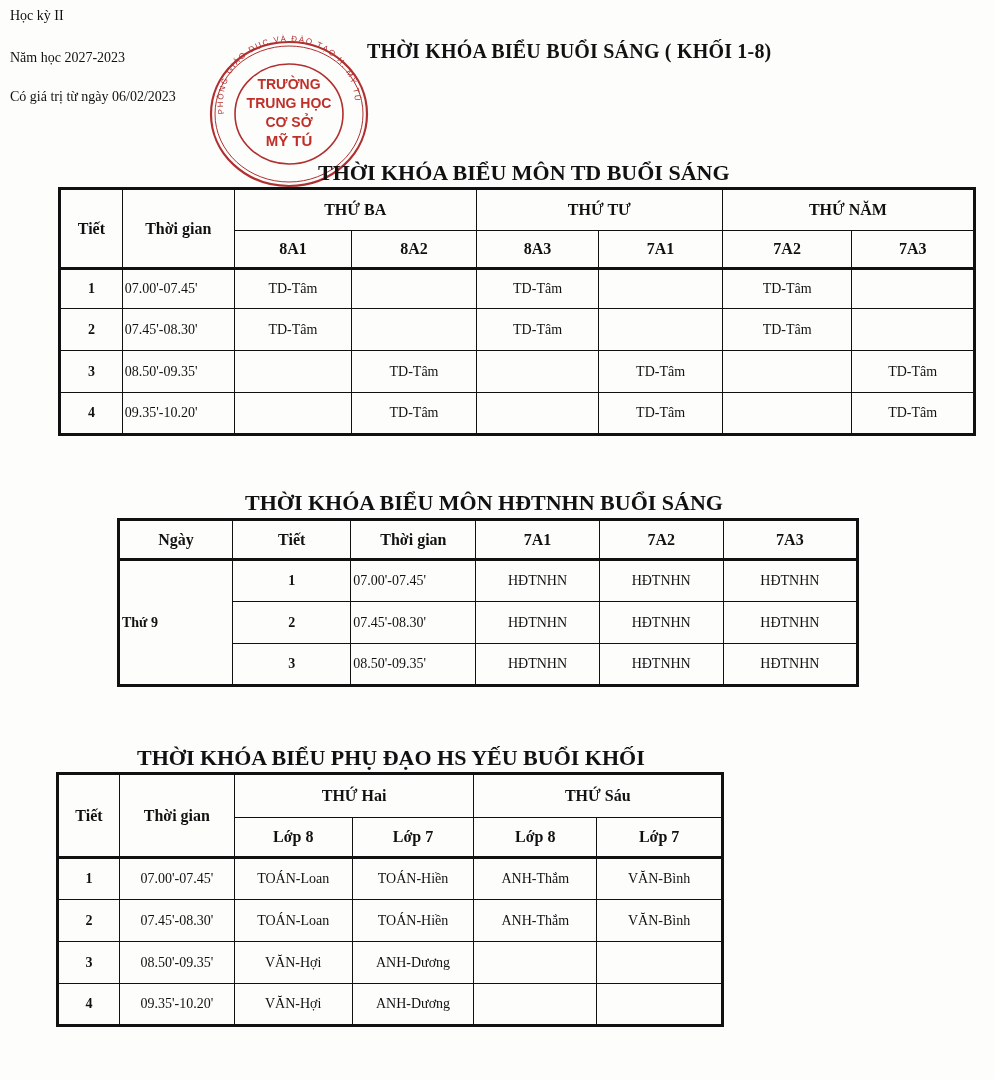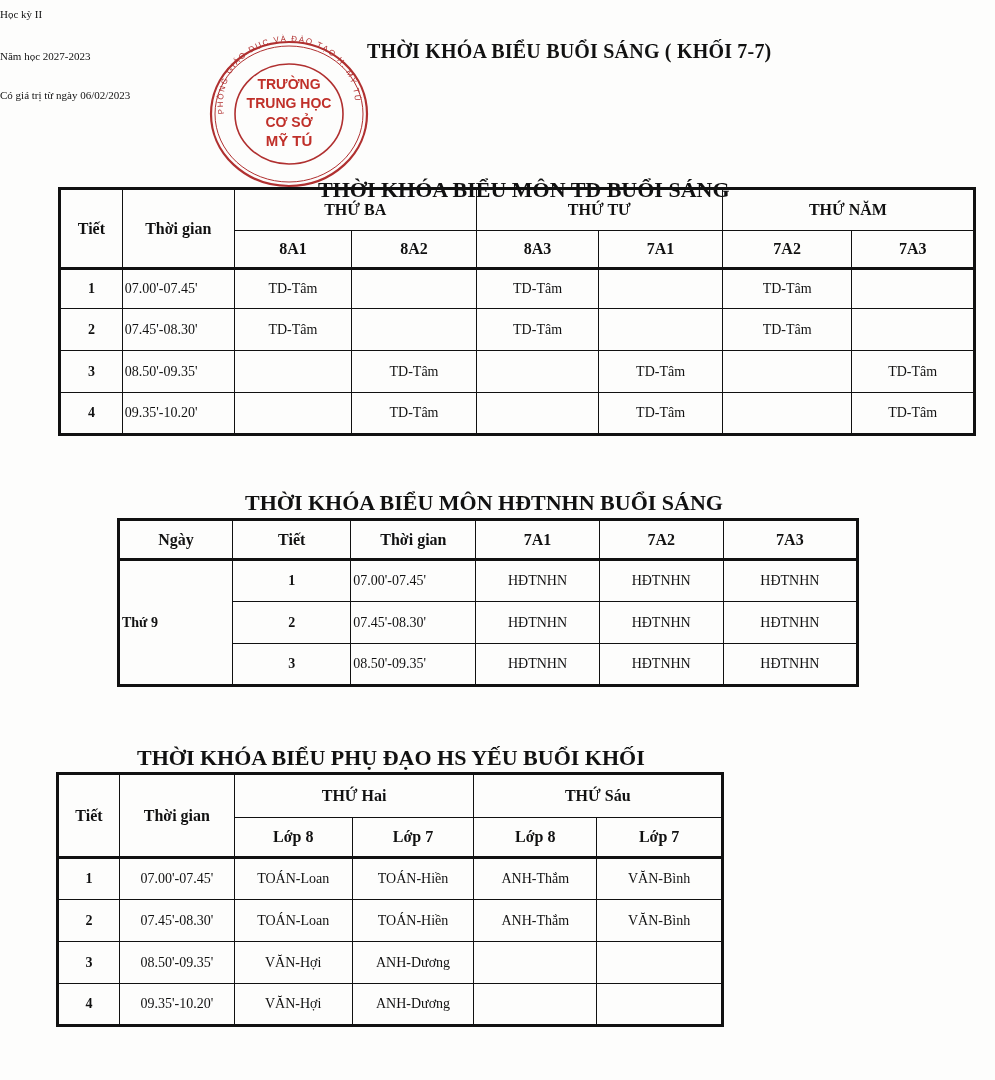--- a/index.html
+++ b/index.html
@@ -1,56 +1,56 @@
 <!DOCTYPE html>
 <html><head>
 <meta charset="utf-8">
 <style>
   html, body { margin: 0; padding: 0; }
   body {
     width: 995px; height: 1080px; background: #fdfdfc; position: relative; overflow: hidden;
     font-family: "Liberation Serif", "DejaVu Serif", serif; color: #111;
   }
-  .meta { position: absolute; left: 0; font-size: 11px; }
+  .meta { position: absolute; left: 10px; font-size: 14px; }
   .meta1 { top: 8px; } .meta2 { top: 50px; } .meta3 { top: 89px; }
   .main-title { position: absolute; left: 367px; top: 40px; font-size: 20px; font-weight: bold; letter-spacing: 0.2px; }
   .stamp { position: absolute; left: 204px; top: 34px; width: 170px; height: 156px; }
   .sec-title { position: absolute; font-weight: bold; font-size: 22px; white-space: nowrap; }
   table { position: absolute; border-collapse: collapse; border: 3px solid #111; }
   td, th { border: 1.5px solid #111; text-align: center; font-size: 14px; padding: 0; }
   th { font-weight: bold; font-size: 16px; }
   .thick-top td { border-top: 3px solid #111; }
   .left { text-align: left; padding-left: 2px; }
   .bold { font-weight: bold; }
 </style>
 </head>
 <body>
 
 <div class="meta meta1">Học kỳ II</div>
 <div class="meta meta2">Năm học 2027-2023</div>
 <div class="meta meta3">Có giá trị từ ngày 06/02/2023</div>
-<div class="main-title">THỜI KHÓA BIỂU BUỔI SÁNG ( KHỐI 7-7)</div>
+<div class="main-title">THỜI KHÓA BIỂU BUỔI SÁNG ( KHỐI 1-8)</div>
 
 <svg class="stamp" viewBox="0 0 170 156">
   <defs>
     <path id="ringpath" d="M 20 80 A 66 62 0 1 1 150 80 A 66 62 0 1 1 20 80"></path>
   </defs>
   <ellipse cx="85" cy="80" rx="78" ry="72" fill="none" stroke="#b03030" stroke-width="2.2"></ellipse>
   <ellipse cx="85" cy="80" rx="74" ry="68" fill="none" stroke="#b03030" stroke-width="1"></ellipse>
   <ellipse cx="85" cy="80" rx="54" ry="50" fill="none" stroke="#b03030" stroke-width="1.6"></ellipse>
   <text font-family="Liberation Sans, sans-serif" font-size="8" fill="#b03030" letter-spacing="1.5">
     <textPath href="#ringpath">PHÒNG GIÁO DỤC VÀ ĐÀO TẠO H. MỸ TÚ</textPath>
   </text>
   <text x="85" y="55" text-anchor="middle" font-family="Liberation Sans, sans-serif" font-weight="bold" font-size="14" fill="#c0302a">TRƯỜNG</text>
   <text x="85" y="74" text-anchor="middle" font-family="Liberation Sans, sans-serif" font-weight="bold" font-size="14" fill="#c0302a">TRUNG HỌC</text>
   <text x="85" y="93" text-anchor="middle" font-family="Liberation Sans, sans-serif" font-weight="bold" font-size="14" fill="#c0302a">CƠ SỞ</text>
   <text x="85" y="112" text-anchor="middle" font-family="Liberation Sans, sans-serif" font-weight="bold" font-size="15" fill="#c0302a">MỸ TÚ</text>
 </svg>
 
-<div class="sec-title" style="left:318px; top:177px;">THỜI KHÓA BIỂU MÔN TD BUỔI SÁNG</div>
+<div class="sec-title" style="left:318px; top:160px;">THỜI KHÓA BIỂU MÔN TD BUỔI SÁNG</div>
 <table style="left:58px; top:187px; width:918px;">
   <colgroup>
     <col style="width:63px">
       <col style="width:112px">
     <col style="width:118px">
       <col style="width:125px">
     <col style="width:123px">
       <col style="width:124px">
     <col style="width:130px">
       <col style="width:123px">

